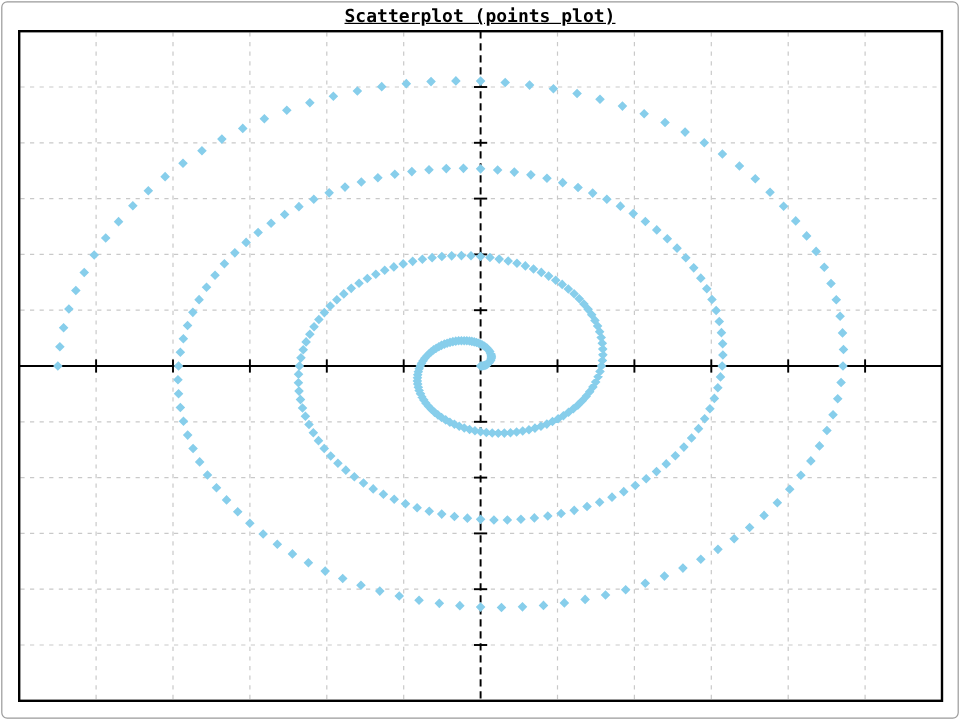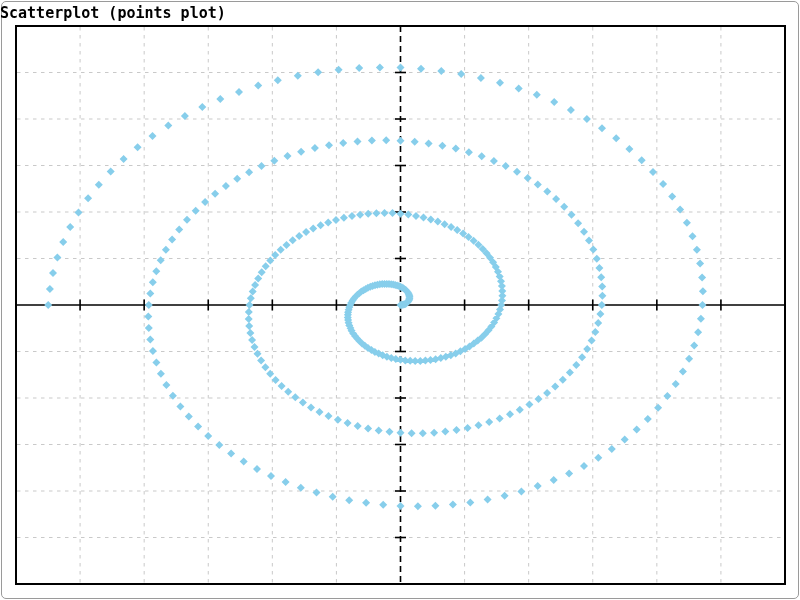--- a/index.html
+++ b/index.html
@@ -12,26 +12,27 @@
   .stage { position: relative; width: 800px; height: 600px; background: #ffffff; }
   .window-frame {
     position: absolute; inset: 1px;
     border: 1px solid #9a9a9a;
     border-radius: 5px;
     pointer-events: none;
   }
   .chart-title {
     position: absolute;
     left: 0; top: 4px; width: 800px;
-    text-align: left;
+    text-align: center;
     font-size: 15px;
     font-weight: bold;
     color: #000000;
     letter-spacing: 0px;
     white-space: pre;
+    text-decoration: underline;
   }
   svg.chart { position: absolute; left: 0; top: 0; }
 </style>
 </head>
 <body>
 
 <div class="stage">
   <div class="window-frame"></div>
   <div class="chart-title">Scatterplot (points plot)</div>
   <svg class="chart" id="chart" width="800" height="600">

